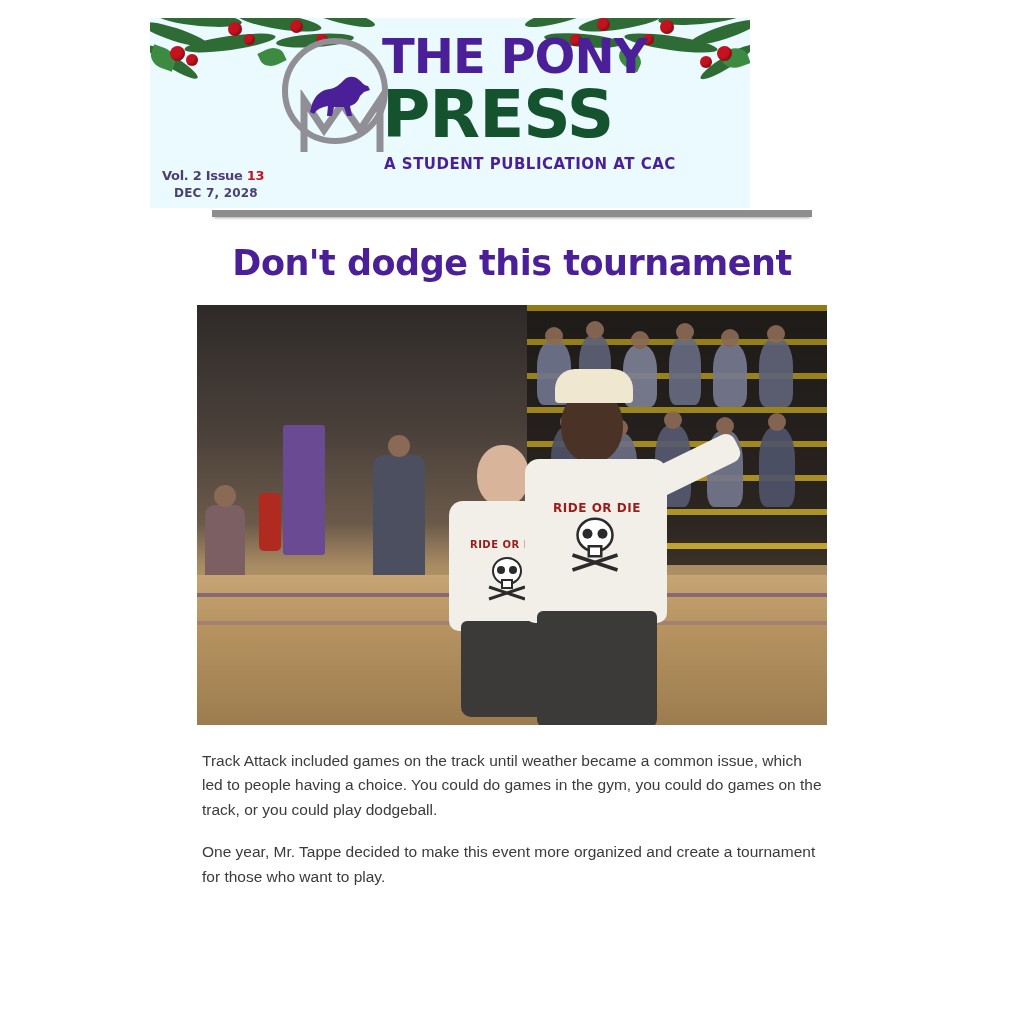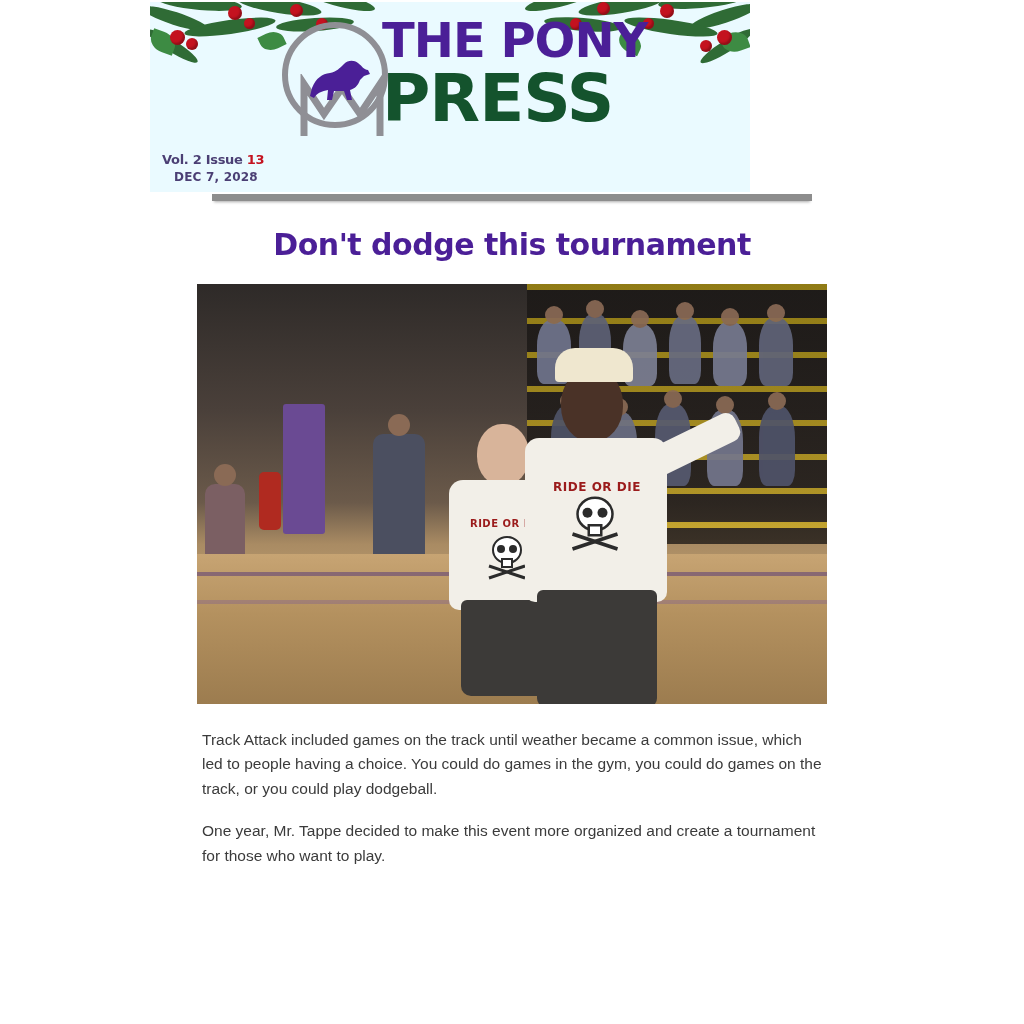--- a/index.html
+++ b/index.html
@@ -15,21 +15,21 @@
   .page {
     width: 1024px;
     height: 1024px;
     position: relative;
     background: #ffffff;
   }
 
   
   .masthead-wrap {
     width: 724px;
-    margin: 0 auto;
+    margin: 16px auto;
     padding-top: 2px;
   }
 
   .masthead {
     position: relative;
     width: 600px;
     height: 190px;
     background: #eafaff;
     overflow: hidden;
     box-sizing: border-box;
@@ -165,21 +165,21 @@
   }
 
   
   .headline {
     width: 700px;
     margin: 26px auto 0 auto;
     text-align: center;
     color: #4b1f97;
     font-family: "DejaVu Sans", sans-serif;
     font-weight: 700;
-    font-size: 30px;
+    font-size: 35px;
     letter-spacing: -0.5px;
   }
 
   .photo {
     position: relative;
     width: 630px;
     height: 420px;
     margin: 22px auto 0 auto;
     overflow: hidden;
     background: #3a3430;
@@ -375,20 +375,21 @@
                      C54 8 56 12 60 12 L62 16 L56 18 L52 22 C50 28 46 31 42 32
                      L44 42 L39 42 L36 33 L26 33 L24 42 L19 42 L20 32
                      C14 33 9 35 6 40 L2 38 Z" fill="#4b1f97"></path>
           </svg>
         </div>
       </div>
 
       <div class="pony-title">
         <div class="pony-line1">THE PONY</div>
         <div class="pony-line2">PRESS</div>
+        <div class="pony-sub">A STUDENT PUBLICATION AT CAC</div>
       </div>
 
       <div class="issue-block">
         <div class="issue-line">
           <span>Vol. 2 Issue</span>
           <span class="issue-num">13</span>
         </div>
         <div class="issue-date">DEC 7, 2028</div>
       </div>
 

